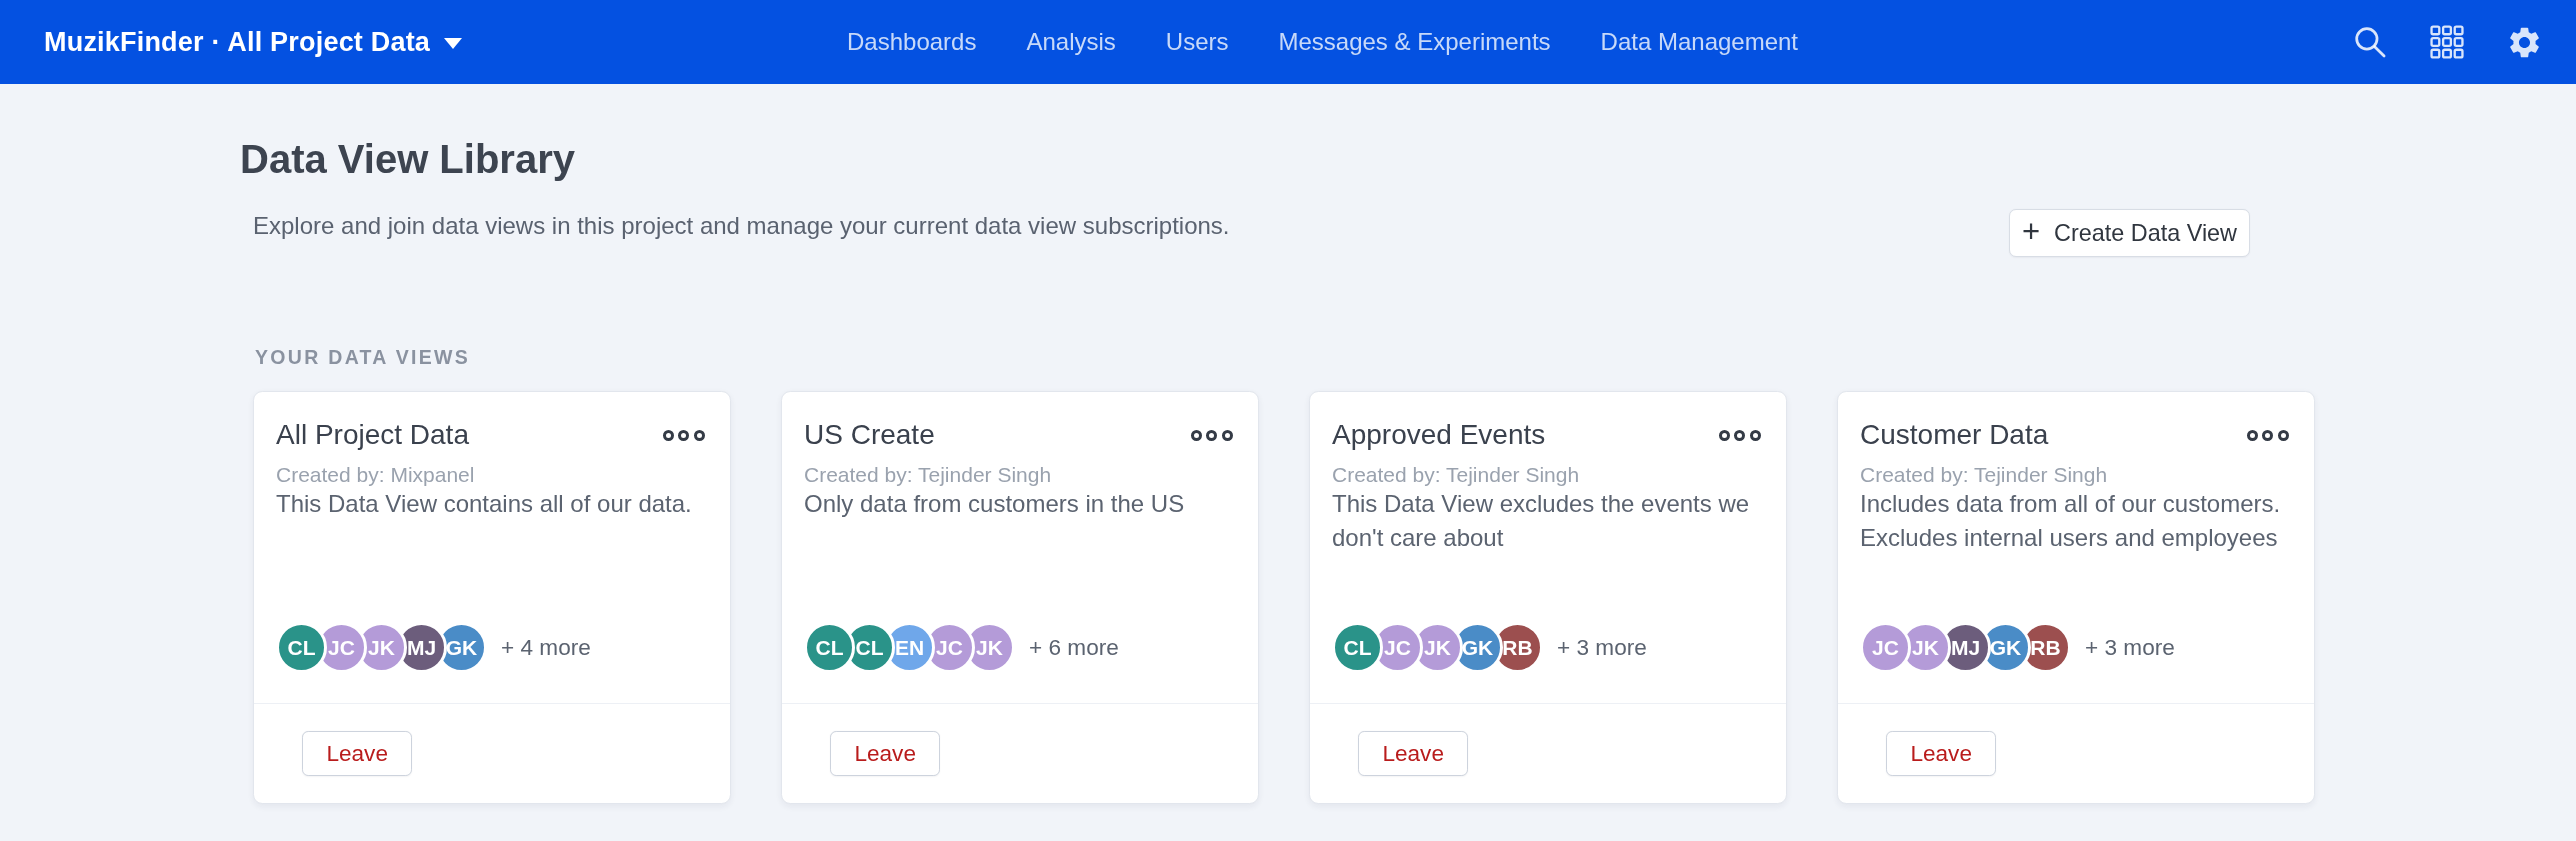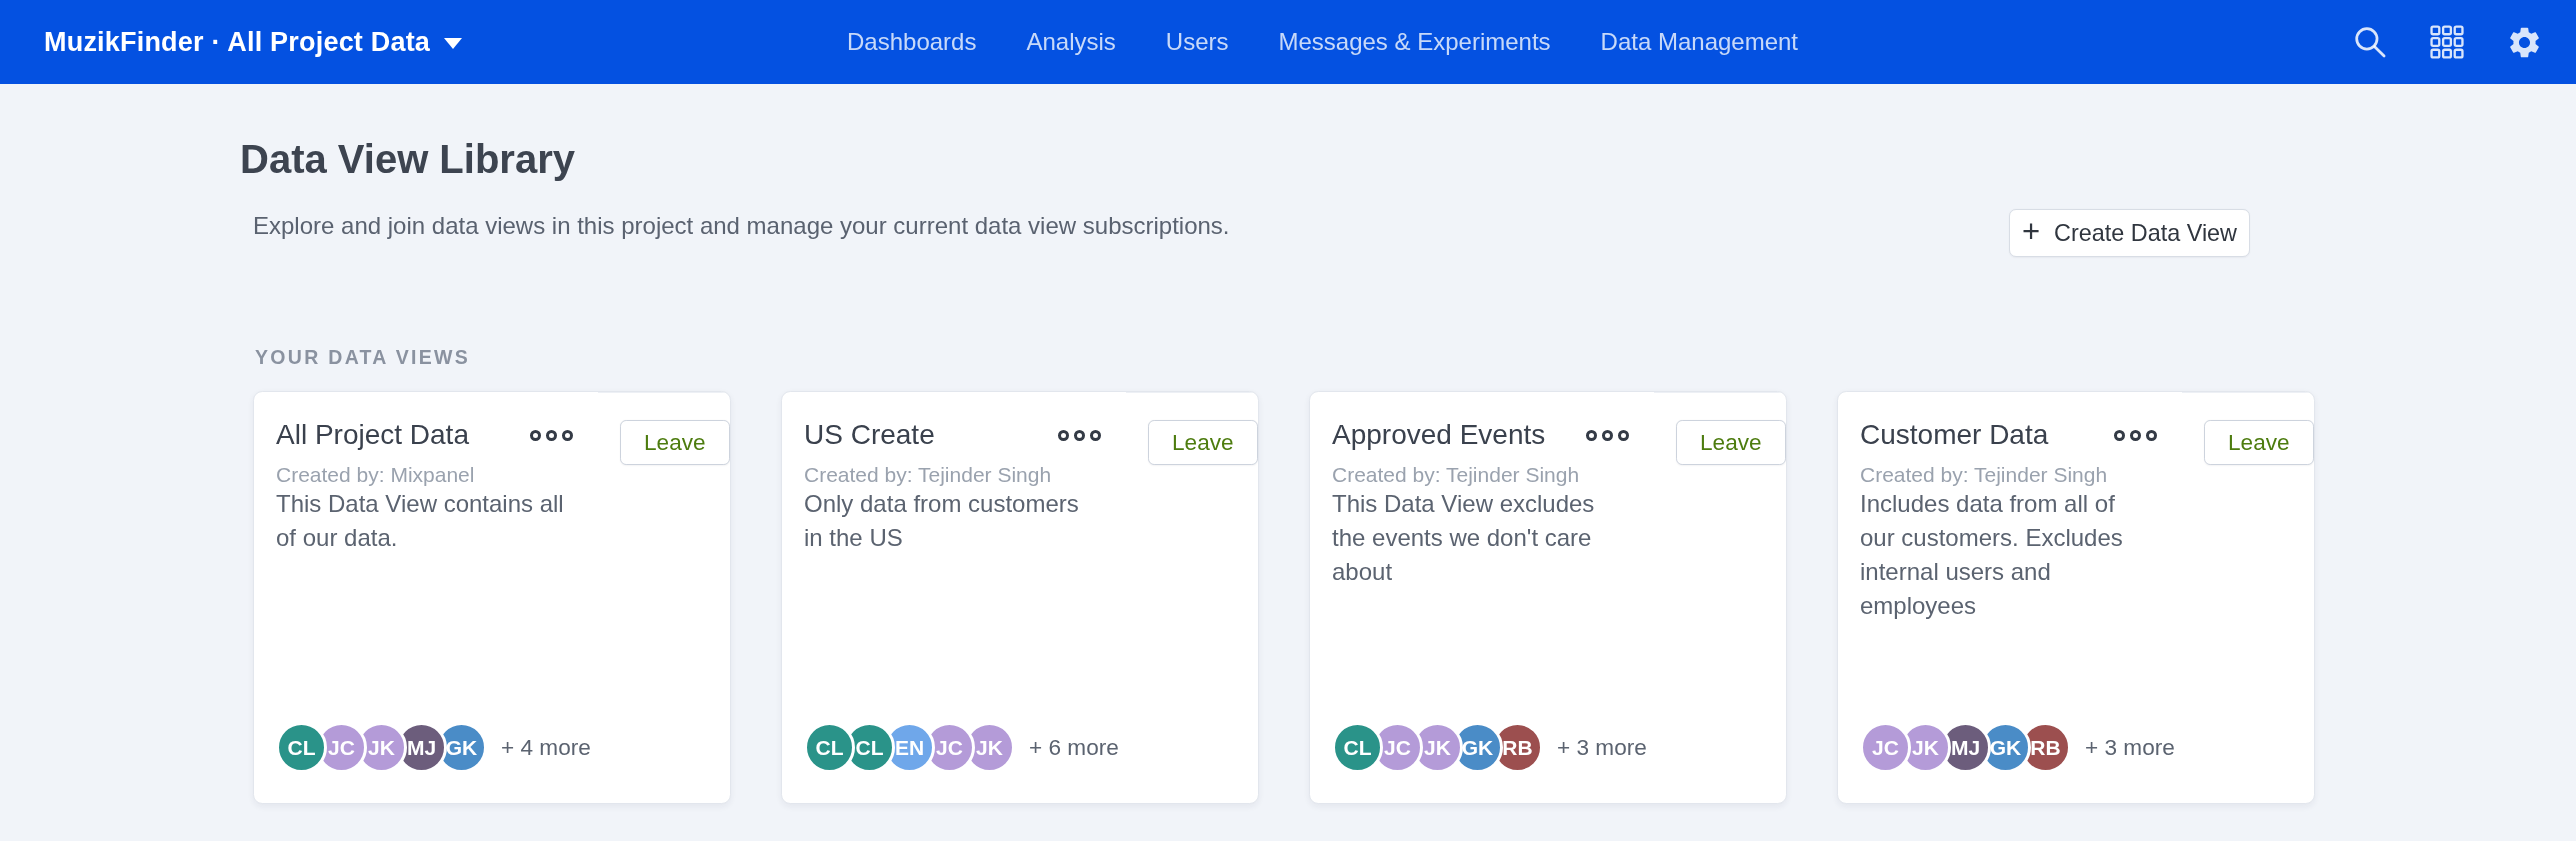--- a/index.html
+++ b/index.html
@@ -71,21 +71,21 @@
   .cards {
     position:absolute; left:253px; top:391px;
     display:flex; gap:50px;
   }
   .card {
     width:478px; height:413px;
     background:#ffffff;
     border:0.8px solid #e2e6ed;
     border-radius:9.3px;
     box-shadow:0 2.3px 6.2px rgba(30,40,60,0.06);
-    display:flex; flex-direction:row;
+    display:flex; flex-direction:column;
     overflow:hidden;
   }
   .card-body { flex:1; position:relative; padding:26.5px 22px 0 22px; }
   .card-header { display:flex; justify-content:space-between; align-items:flex-start; }
   .card-title { font-size:28px; color:#3a414d; font-weight:400; }
   .menu-btn { display:flex; gap:4.7px; padding-top:11px; padding-right:3.1px; cursor:pointer; }
   .menu-dot {
     width:11px; height:11px; border:3.1px solid #343b46; border-radius:50%;
   }
   .card-created { margin-top:12.5px; font-size:21px; color:#9aa2ae; }
@@ -111,23 +111,24 @@
   .avatar:nth-child(5){ z-index:1; }
   .more-label { margin-left:25px; font-size:22.6px; color:#5b6370; }
   .card-footer {
     border-top:1.6px solid #edf0f5;
     height:100px; flex:none;
     display:flex; align-items:center; padding-left:22px;
   }
   .leave-btn {
     background:#ffffff; border:1.6px solid #cdd3dd; border-radius:6.2px;
     height:45px; padding:0 23.4px;
-    font-size:22.6px; color:#4d7c0f; font-weight:400;
+    font-size:22.6px; color:#b91c1c; font-weight:400;
     display:flex; align-items:center; cursor:pointer;
     box-shadow:0 0.8px 1.6px rgba(30,40,60,0.05);
+    margin-left:26px;
   }
 </style>
 </head>
 <body>
 
 <div class="navbar">
   <div class="brand">
     <span>MuzikFinder · All Project Data</span>
     <span class="brand-caret"></span>
   </div>

